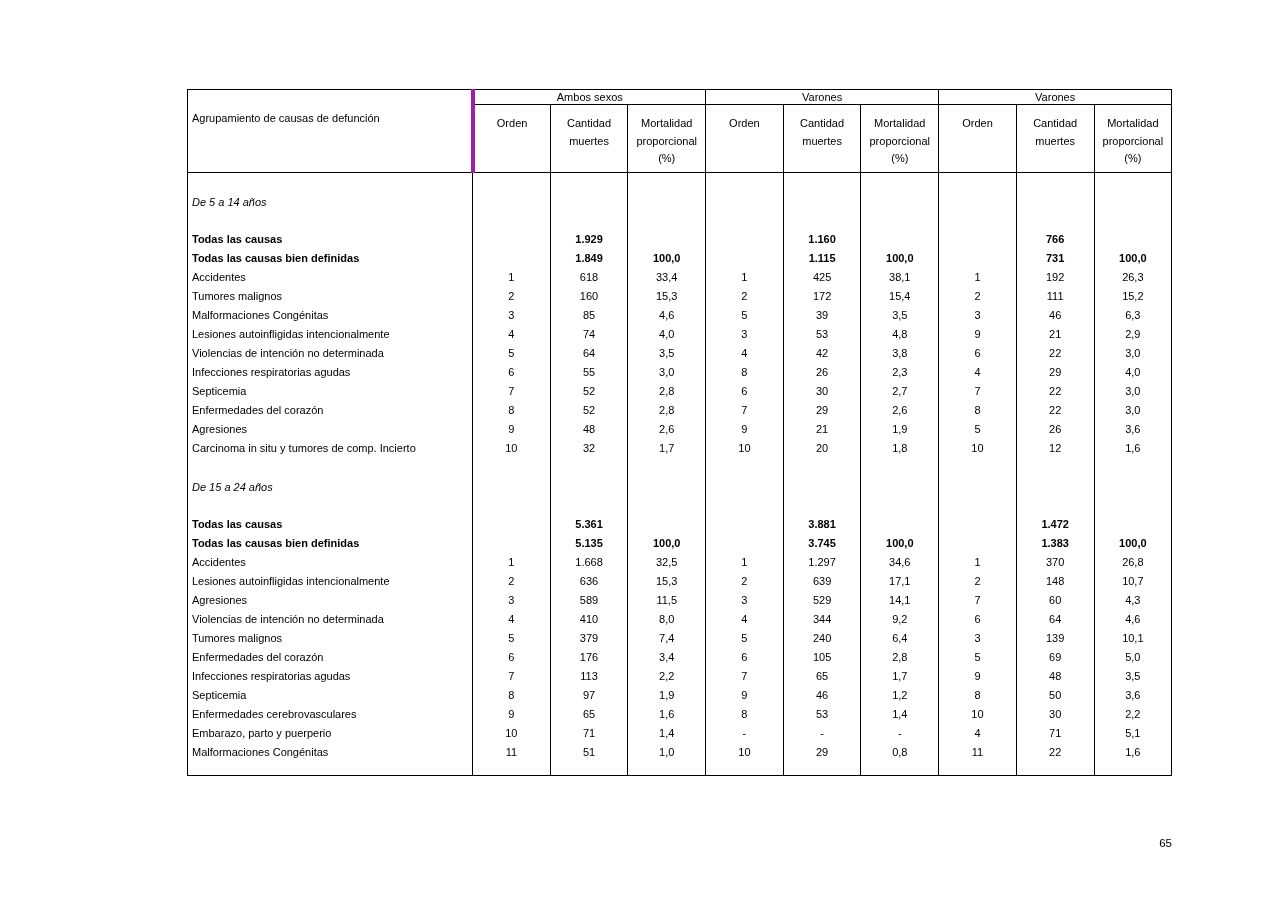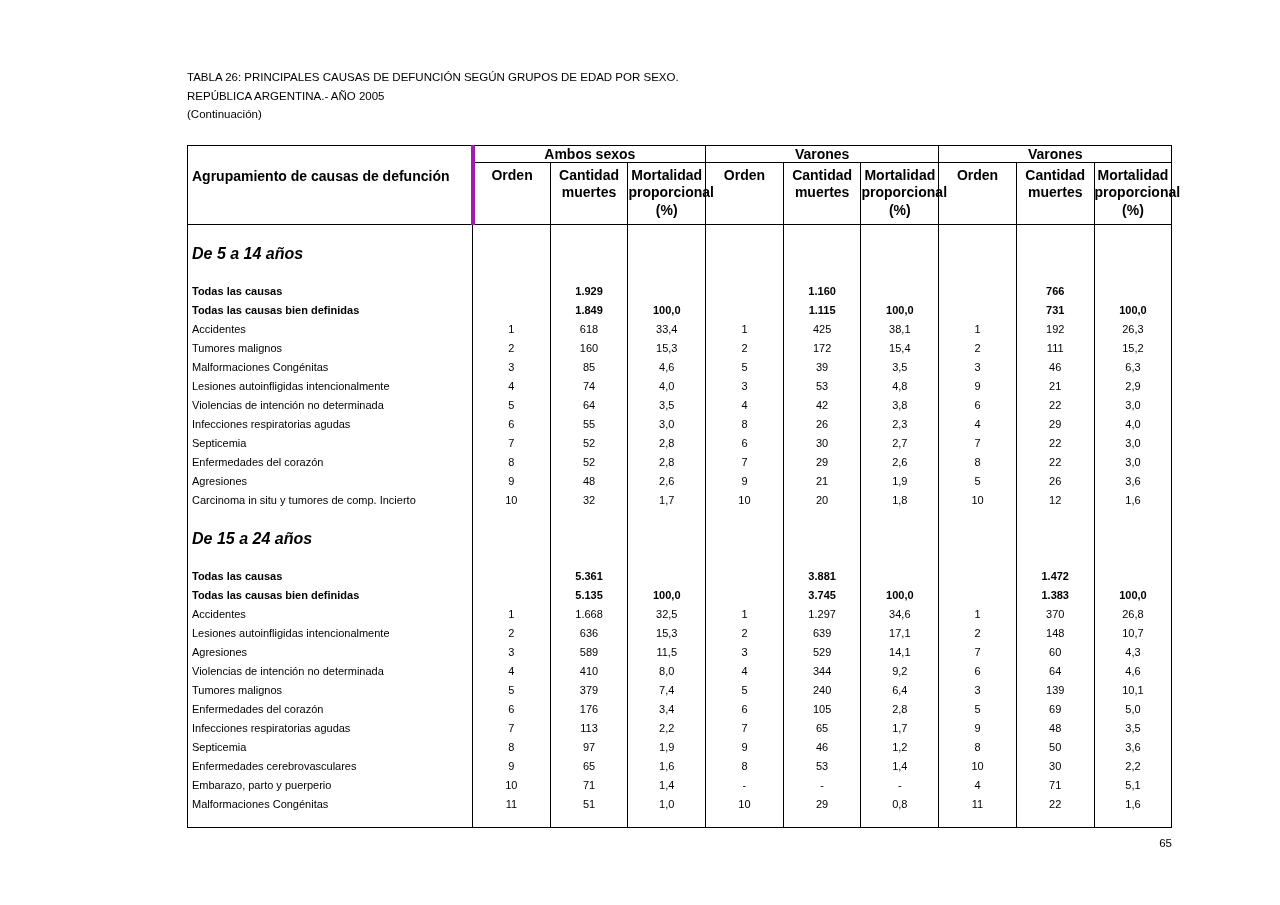--- a/index.html
+++ b/index.html
@@ -14,60 +14,55 @@
   .titles div { white-space: nowrap; }
 
   table.main {
     border-collapse: collapse; table-layout: fixed;
     width: 985px; margin-top: 21px;
     border: 1px solid #000;
   }
   col.c-cause { width: 285px; }
   col.c-num { width: 77.7px; }
 
-  th { font-weight: bold; font-size: 14px; padding: 0; }
+  th { font-weight: normal; font-size: 11px; padding: 0; }
   th.cause-head {
     text-align: left; vertical-align: top;
     padding: 22px 4px 0 4px;
     border-right: 4px solid #a21caf; border-bottom: 1px solid #000;
   }
   tr.group-row { height: 15px; }
   th.group {
     border-left: 1px solid #000; border-bottom: 1px solid #000;
     text-align: center;
   }
   tr.sub-row th {
     border-left: 1px solid #000; border-bottom: 1px solid #000;
     vertical-align: top; text-align: center;
     white-space: pre-line; height: 57px;
-    padding-top: 4px; line-height: 17.5px;
+    padding-top: 10px; line-height: 17.5px;
   }
 
   tbody td { font-size: 11px; padding: 0; }
   tbody td:first-child { text-align: left; padding-left: 4px; white-space: nowrap; }
   tbody td:not(:first-child) { border-left: 1px solid #000; text-align: center; }
   tbody tr.bold td { font-weight: bold; }
   tbody tr.section-title td:first-child {
-    font-weight: bold; font-style: italic; font-size: 16px; margin-top: 48px;
+    font-weight: normal; font-style: italic; font-size: 11px; margin-top: 48px;
   }
 
   .page-number {
     position: absolute; left: 187px; top: 837px; width: 985px;
     text-align: right; font-size: 11.5px;
   }
 </style>
 </head>
 <body>
 
 <div class="doc">
-  <div class="titles">
-    <div>TABLA 26: PRINCIPALES CAUSAS DE DEFUNCIÓN SEGÚN GRUPOS DE EDAD POR SEXO.</div>
-    <div>REPÚBLICA ARGENTINA.- AÑO 2005</div>
-    <div>(Continuación)</div>
-  </div>
 
   <table class="main">
     <colgroup>
       <col class="c-cause">
       <col class="c-num">
         <col class="c-num">
         <col class="c-num">
       <col class="c-num">
         <col class="c-num">
         <col class="c-num">

